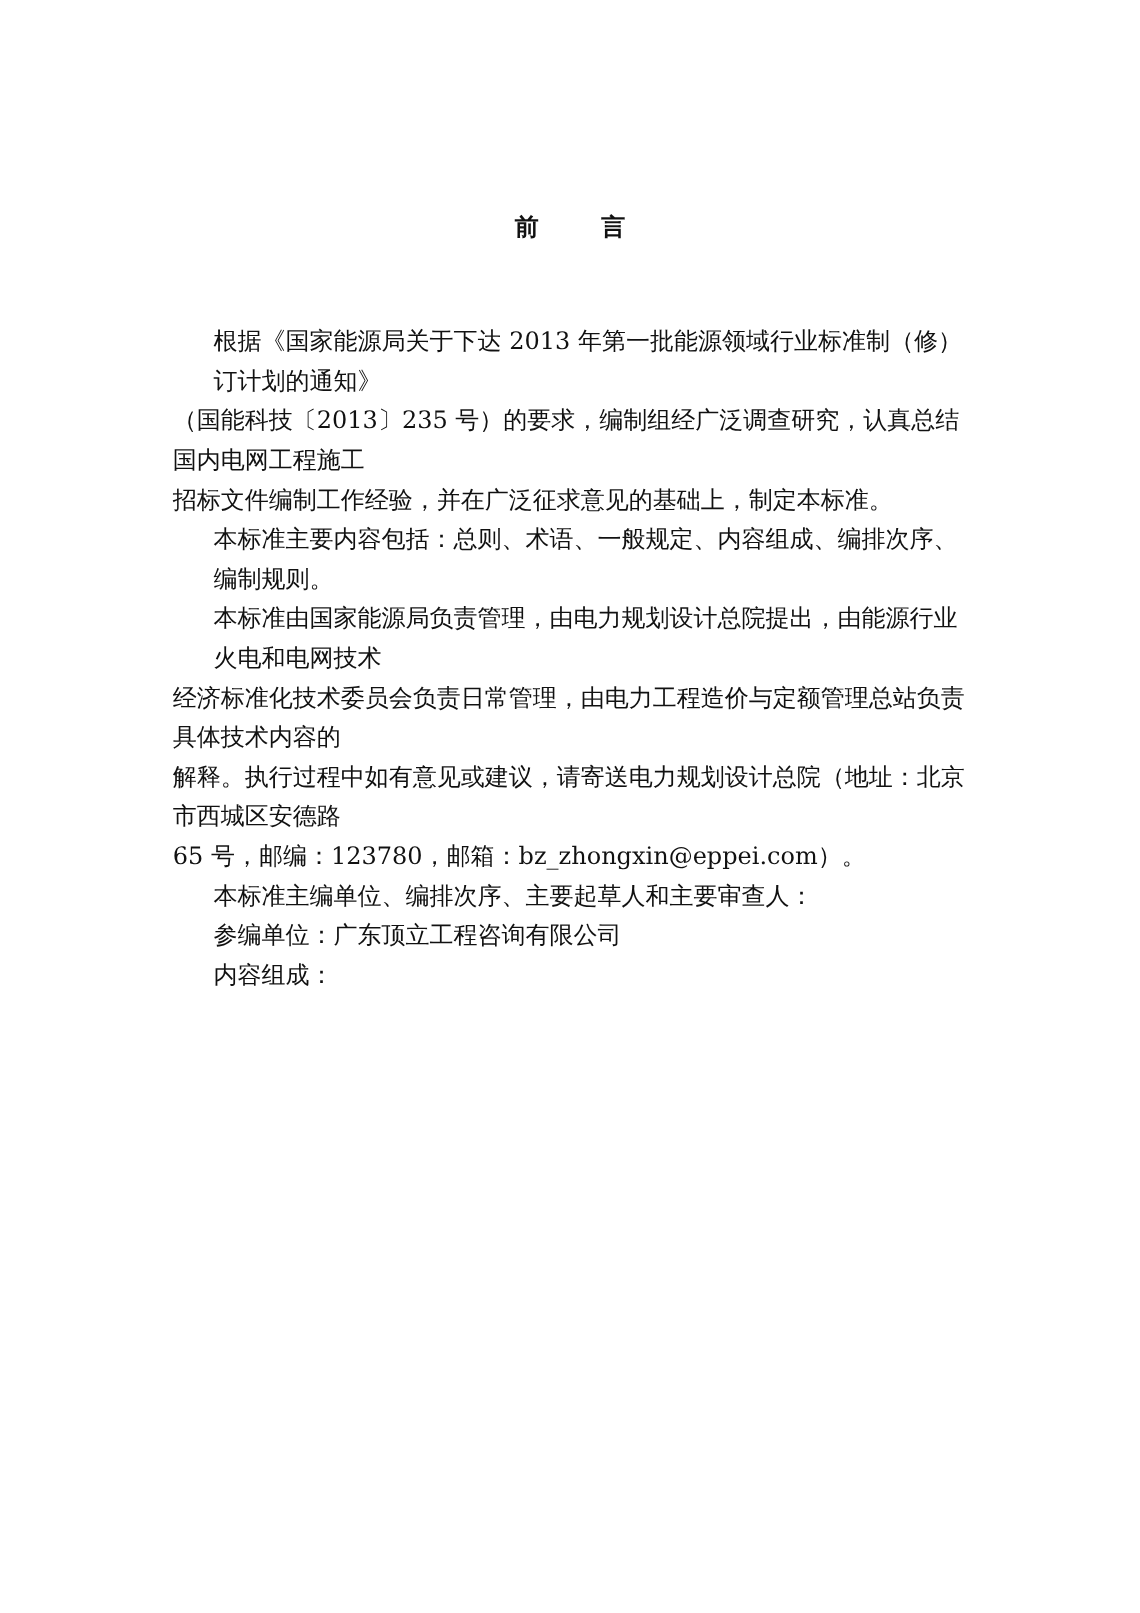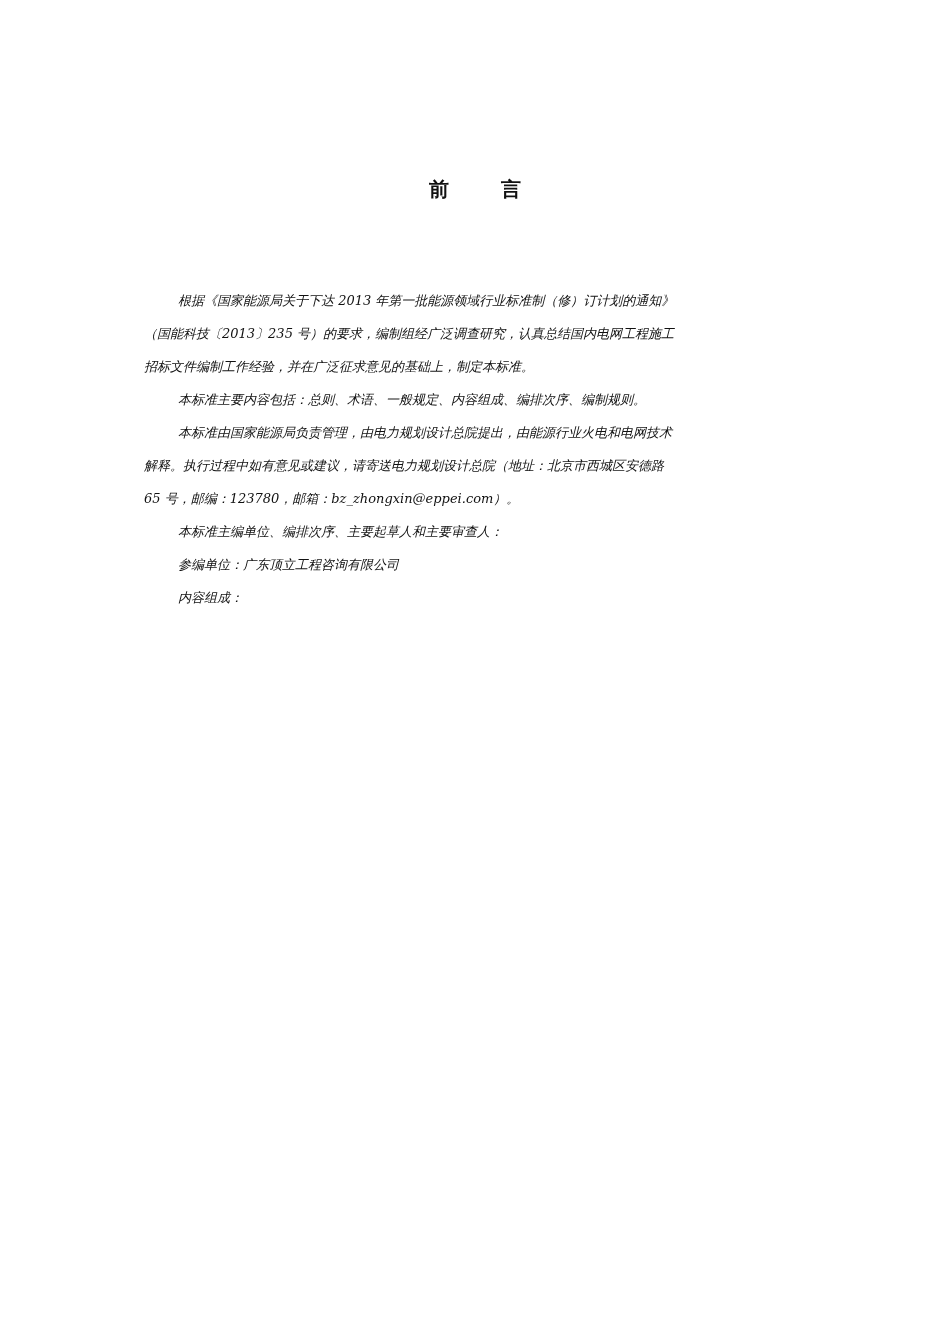--- a/index.html
+++ b/index.html
@@ -3,21 +3,21 @@
   <meta charset="utf-8">
   <style>
     html, body { margin: 0; padding: 0; background: #ffffff; }
     body { width: 950px; height: 1344px; position: relative; overflow: hidden;
            font-family: "DejaVu Serif", "Liberation Serif", serif; color: #111; }
     .page { position: absolute; left: 0; top: 0; width: 950px; height: 1344px; }
     .title { position: absolute; top: 176px; left: 0; width: 950px; text-align: center;
              font-size: 20px; font-weight: bold; letter-spacing: 0; }
     .title span { display: inline-block; }
     .title .gap { width: 52px; }
-    .body { position: absolute; left: 144px; top: 284px; width: 666px; font-size: 13px; line-height: 33px; font-style: italic; }
+    .body { position: absolute; left: 144px; top: 268px; width: 666px; font-size: 20px; line-height: 33px; }
     .line { display: block; }
     .indent { padding-left: 34px; }
     .indent2 { padding-left: 117px; }
   </style>
 </head>
 <body>
 
 <div class="page">
   <div class="title">
     <span>前</span><span class="gap"></span><span>言</span>
@@ -27,20 +27,21 @@
     <div>
       <span class="line indent">根据《国家能源局关于下达 2013 年第一批能源领域行业标准制（修）订计划的通知》</span>
       <span class="line">（国能科技〔2013〕235 号）的要求，编制组经广泛调查研究，认真总结国内电网工程施工</span>
       <span class="line">招标文件编制工作经验，并在广泛征求意见的基础上，制定本标准。</span>
     </div>
     <div>
       <span class="line indent">本标准主要内容包括：总则、术语、一般规定、内容组成、编排次序、编制规则。</span>
     </div>
     <div>
       <span class="line indent">本标准由国家能源局负责管理，由电力规划设计总院提出，由能源行业火电和电网技术</span>
+      <span class="line">经济标准化技术委员会负责日常管理，由电力工程造价与定额管理总站负责具体技术内容的</span>
       <span class="line">解释。执行过程中如有意见或建议，请寄送电力规划设计总院（地址：北京市西城区安德路</span>
       <span class="line">65 号，邮编：123780，邮箱：bz_zhongxin@eppei.com）。</span>
     </div>
     <div>
       <span class="line indent">本标准主编单位、编排次序、主要起草人和主要审查人：</span>
     </div>
     <div>
       <span class="line indent"><span>参编单位：</span><span>广东顶立工程咨询有限公司</span></span>
     </div>
     <div>

